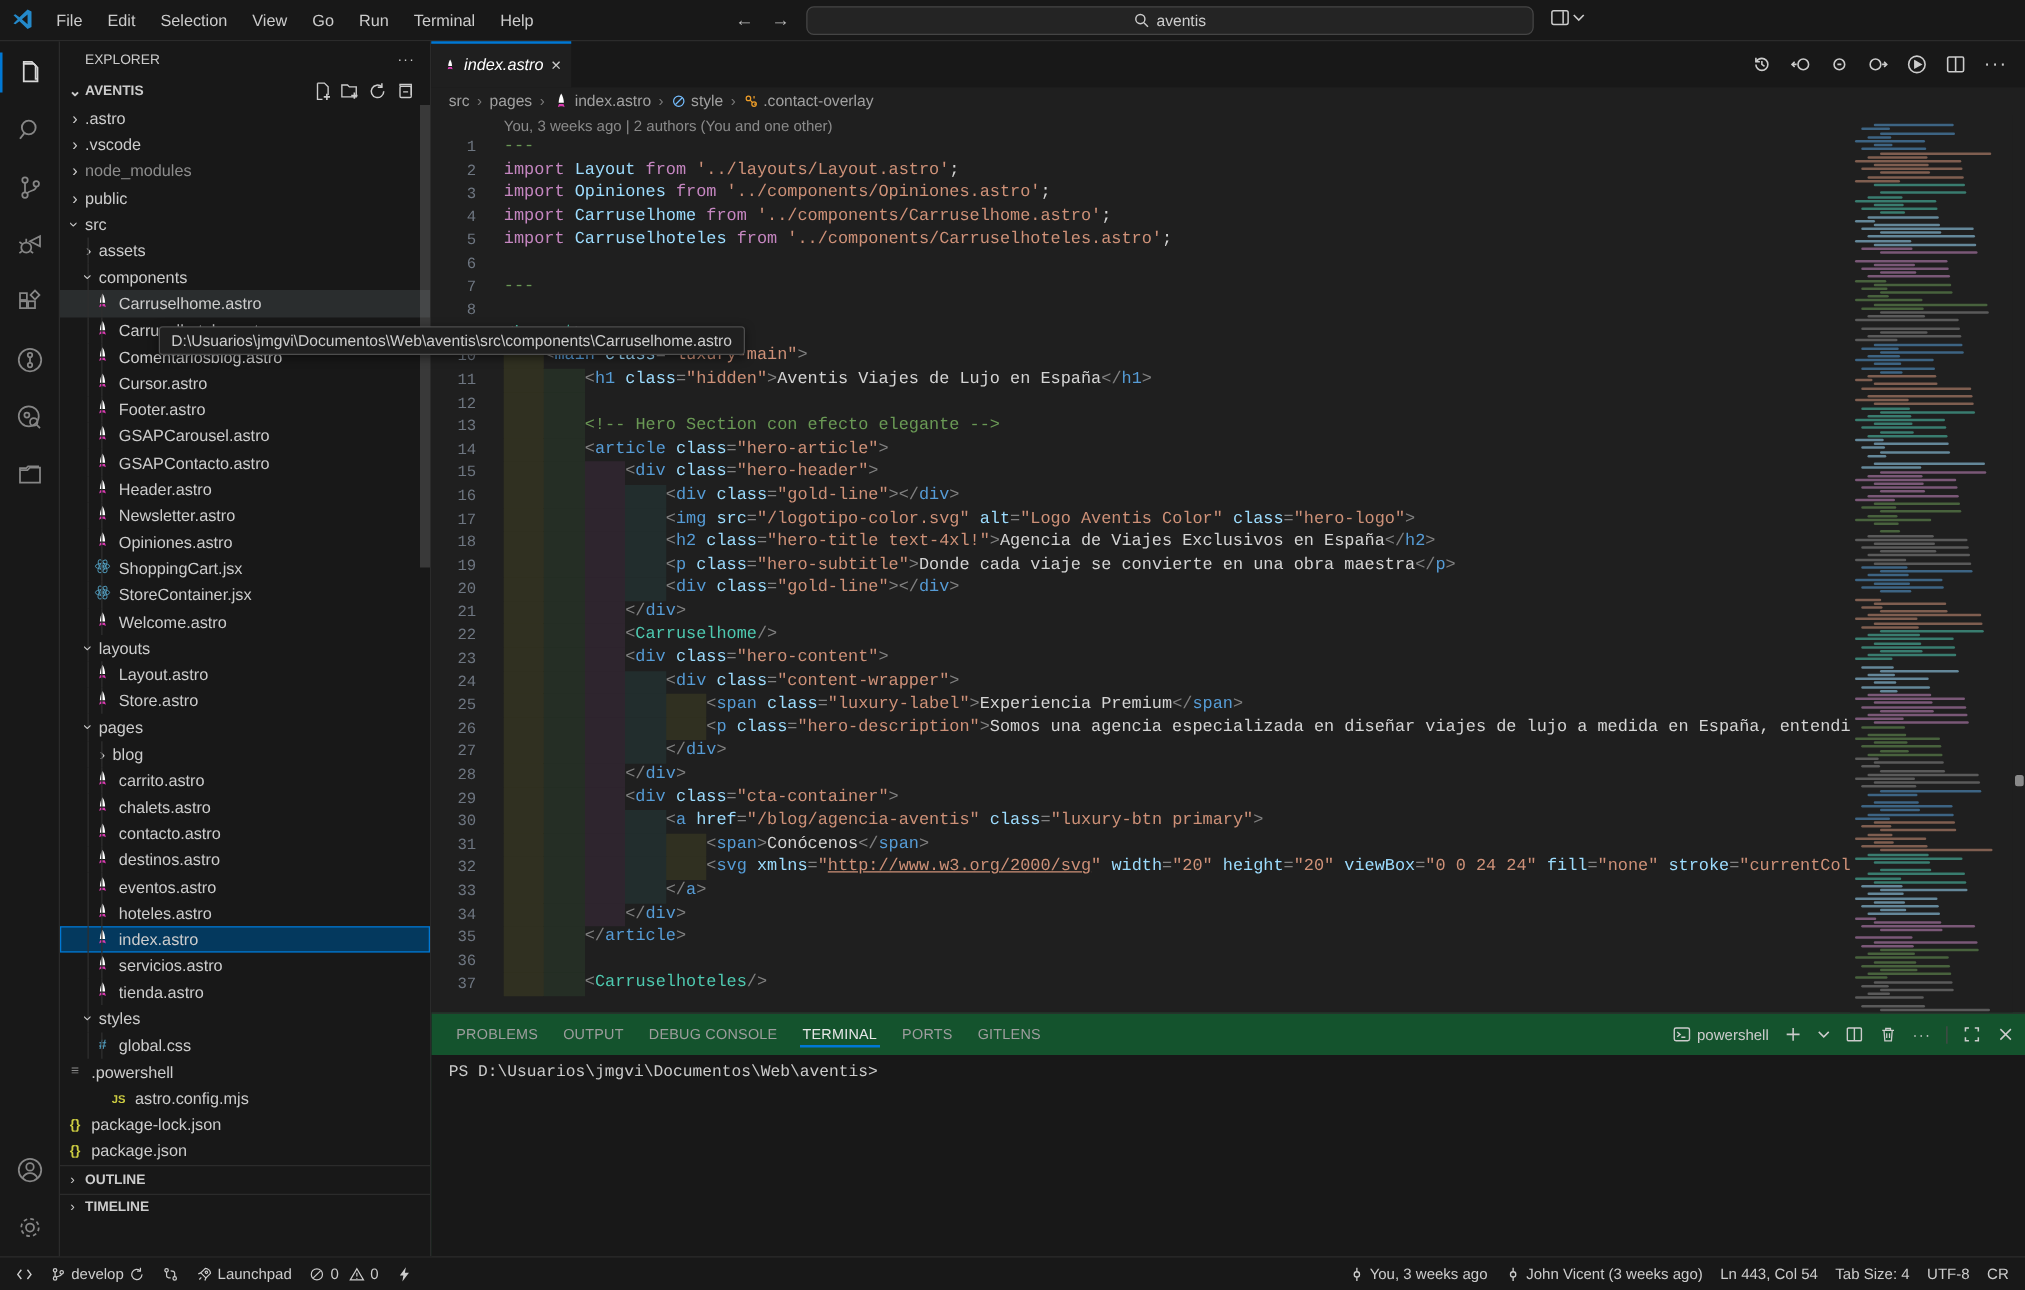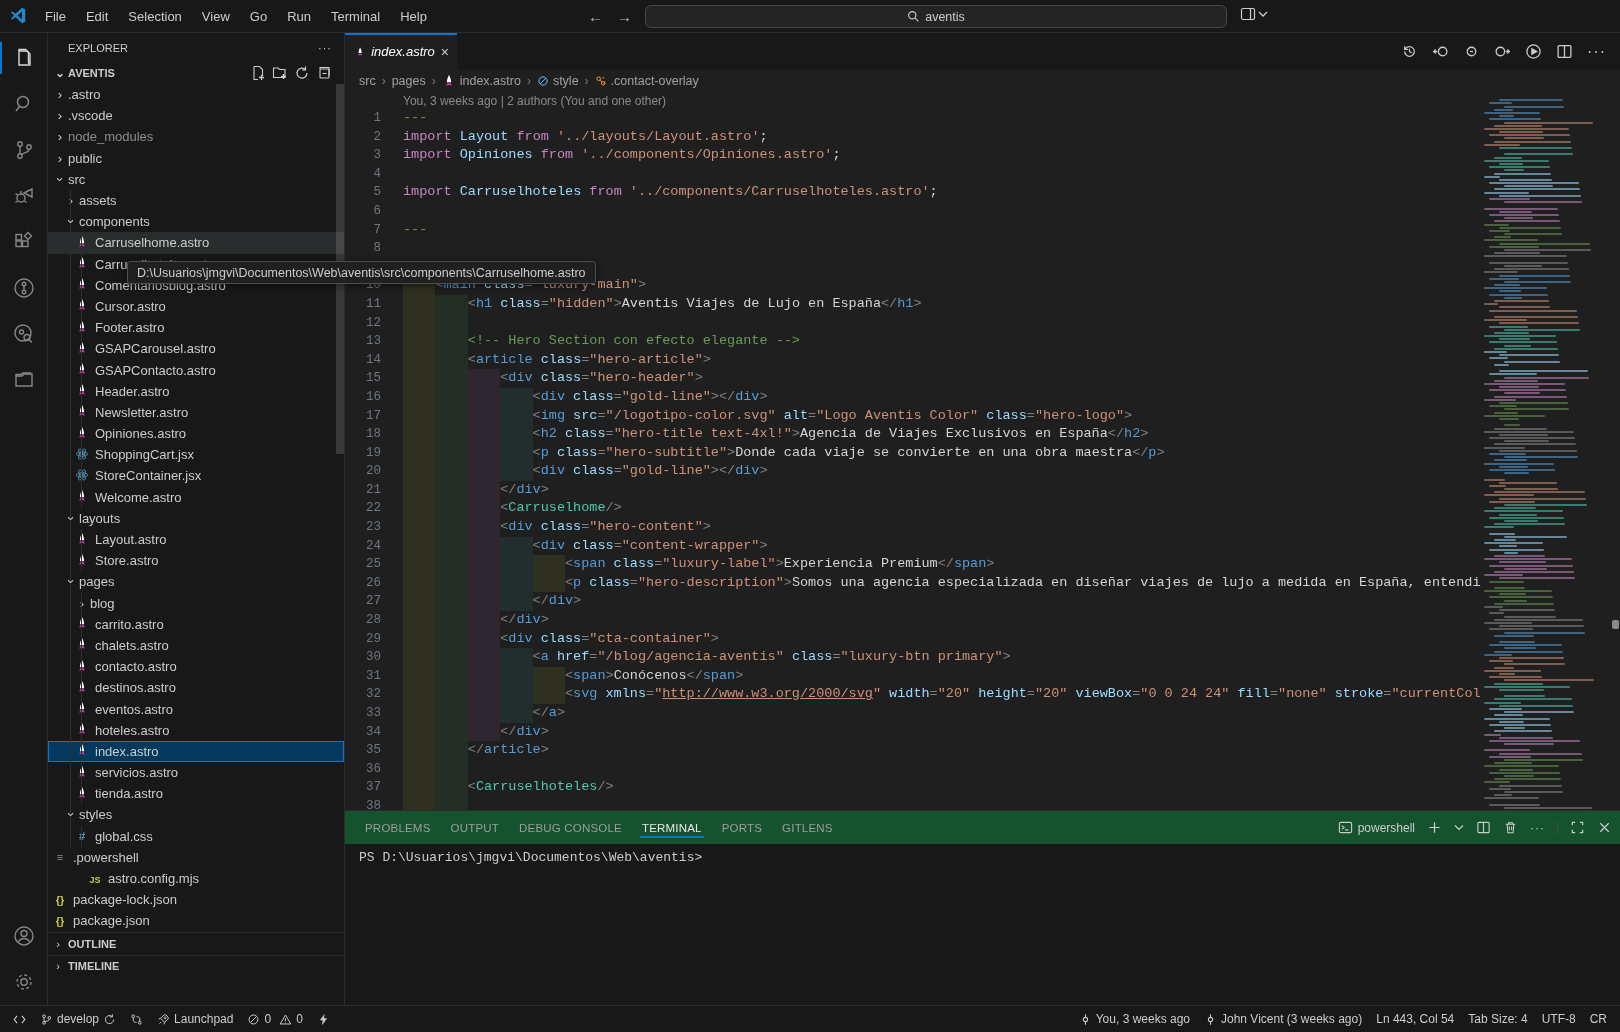--- a/index.html
+++ b/index.html
@@ -650,20 +650,21 @@
               <div class="cline">
                 <span class="lnum">2</span>
                 <span class="ltext" style="padding-left:0px"><span class="tok-k">import</span><span class="tok-i"> Layout</span><span class="tok-k"> from</span><span class="tok-s"> '../layouts/Layout.astro'</span><span class="tok-x">;</span></span>
               </div>
               <div class="cline">
                 <span class="lnum">3</span>
                 <span class="ltext" style="padding-left:0px"><span class="tok-k">import</span><span class="tok-i"> Opiniones</span><span class="tok-k"> from</span><span class="tok-s"> '../components/Opiniones.astro'</span><span class="tok-x">;</span></span>
               </div>
               <div class="cline">
                 <span class="lnum">4</span>
+                <span class="ltext" style="padding-left:0px"><span class="tok-k">import</span><span class="tok-i"> Carruselhome</span><span class="tok-k"> from</span><span class="tok-s"> '../components/Carruselhome.astro'</span><span class="tok-x">;</span></span>
               </div>
               <div class="cline">
                 <span class="lnum">5</span>
                 <span class="ltext" style="padding-left:0px"><span class="tok-k">import</span><span class="tok-i"> Carruselhoteles</span><span class="tok-k"> from</span><span class="tok-s"> '../components/Carruselhoteles.astro'</span><span class="tok-x">;</span></span>
               </div>
               <div class="cline">
                 <span class="lnum">6</span>
                 <span class="ltext" style="padding-left:0px"></span>
               </div>
               <div class="cline">
@@ -930,28 +931,20 @@
                 </span>
                 <span class="ltext" style="padding-left:64.8px"></span>
               </div>
               <div class="cline">
                 <span class="lnum">37</span>
                 <span class="iblocks">
                   <span class="iblock" style="background:rgba(255,255,64,0.08)"></span>
                   <span class="iblock" style="background:rgba(127,255,127,0.07)"></span>
                 </span>
                 <span class="ltext" style="padding-left:64.8px"><span class="tok-p">&lt;</span><span class="tok-c">Carruselhoteles</span><span class="tok-p">/&gt;</span></span>
-              </div>
-              <div class="cline">
-                <span class="lnum">38</span>
-                <span class="iblocks">
-                  <span class="iblock" style="background:rgba(255,255,64,0.08)"></span>
-                  <span class="iblock" style="background:rgba(127,255,127,0.07)"></span>
-                </span>
-                <span class="ltext" style="padding-left:64.8px"></span>
               </div>
             </div>
         </div>
         <div class="minimap">
             <div class="mrow" style="margin-left: 4px; width: 27px; background: rgb(86, 156, 214); opacity: 0;"></div>
             <div class="mrow" style="margin-left: 19px; width: 64px; background: rgb(86, 156, 214);"></div>
             <div class="mrow" style="margin-left: 9px; width: 23px; background: rgb(86, 156, 214);"></div>
             <div class="mrow" style="margin-left: 24px; width: 60px; background: rgb(86, 156, 214);"></div>
             <div class="mrow" style="margin-left: 14px; width: 19px; background: rgb(86, 156, 214);"></div>
             <div class="mrow" style="margin-left: 4px; width: 56px; background: rgb(86, 156, 214);"></div>

